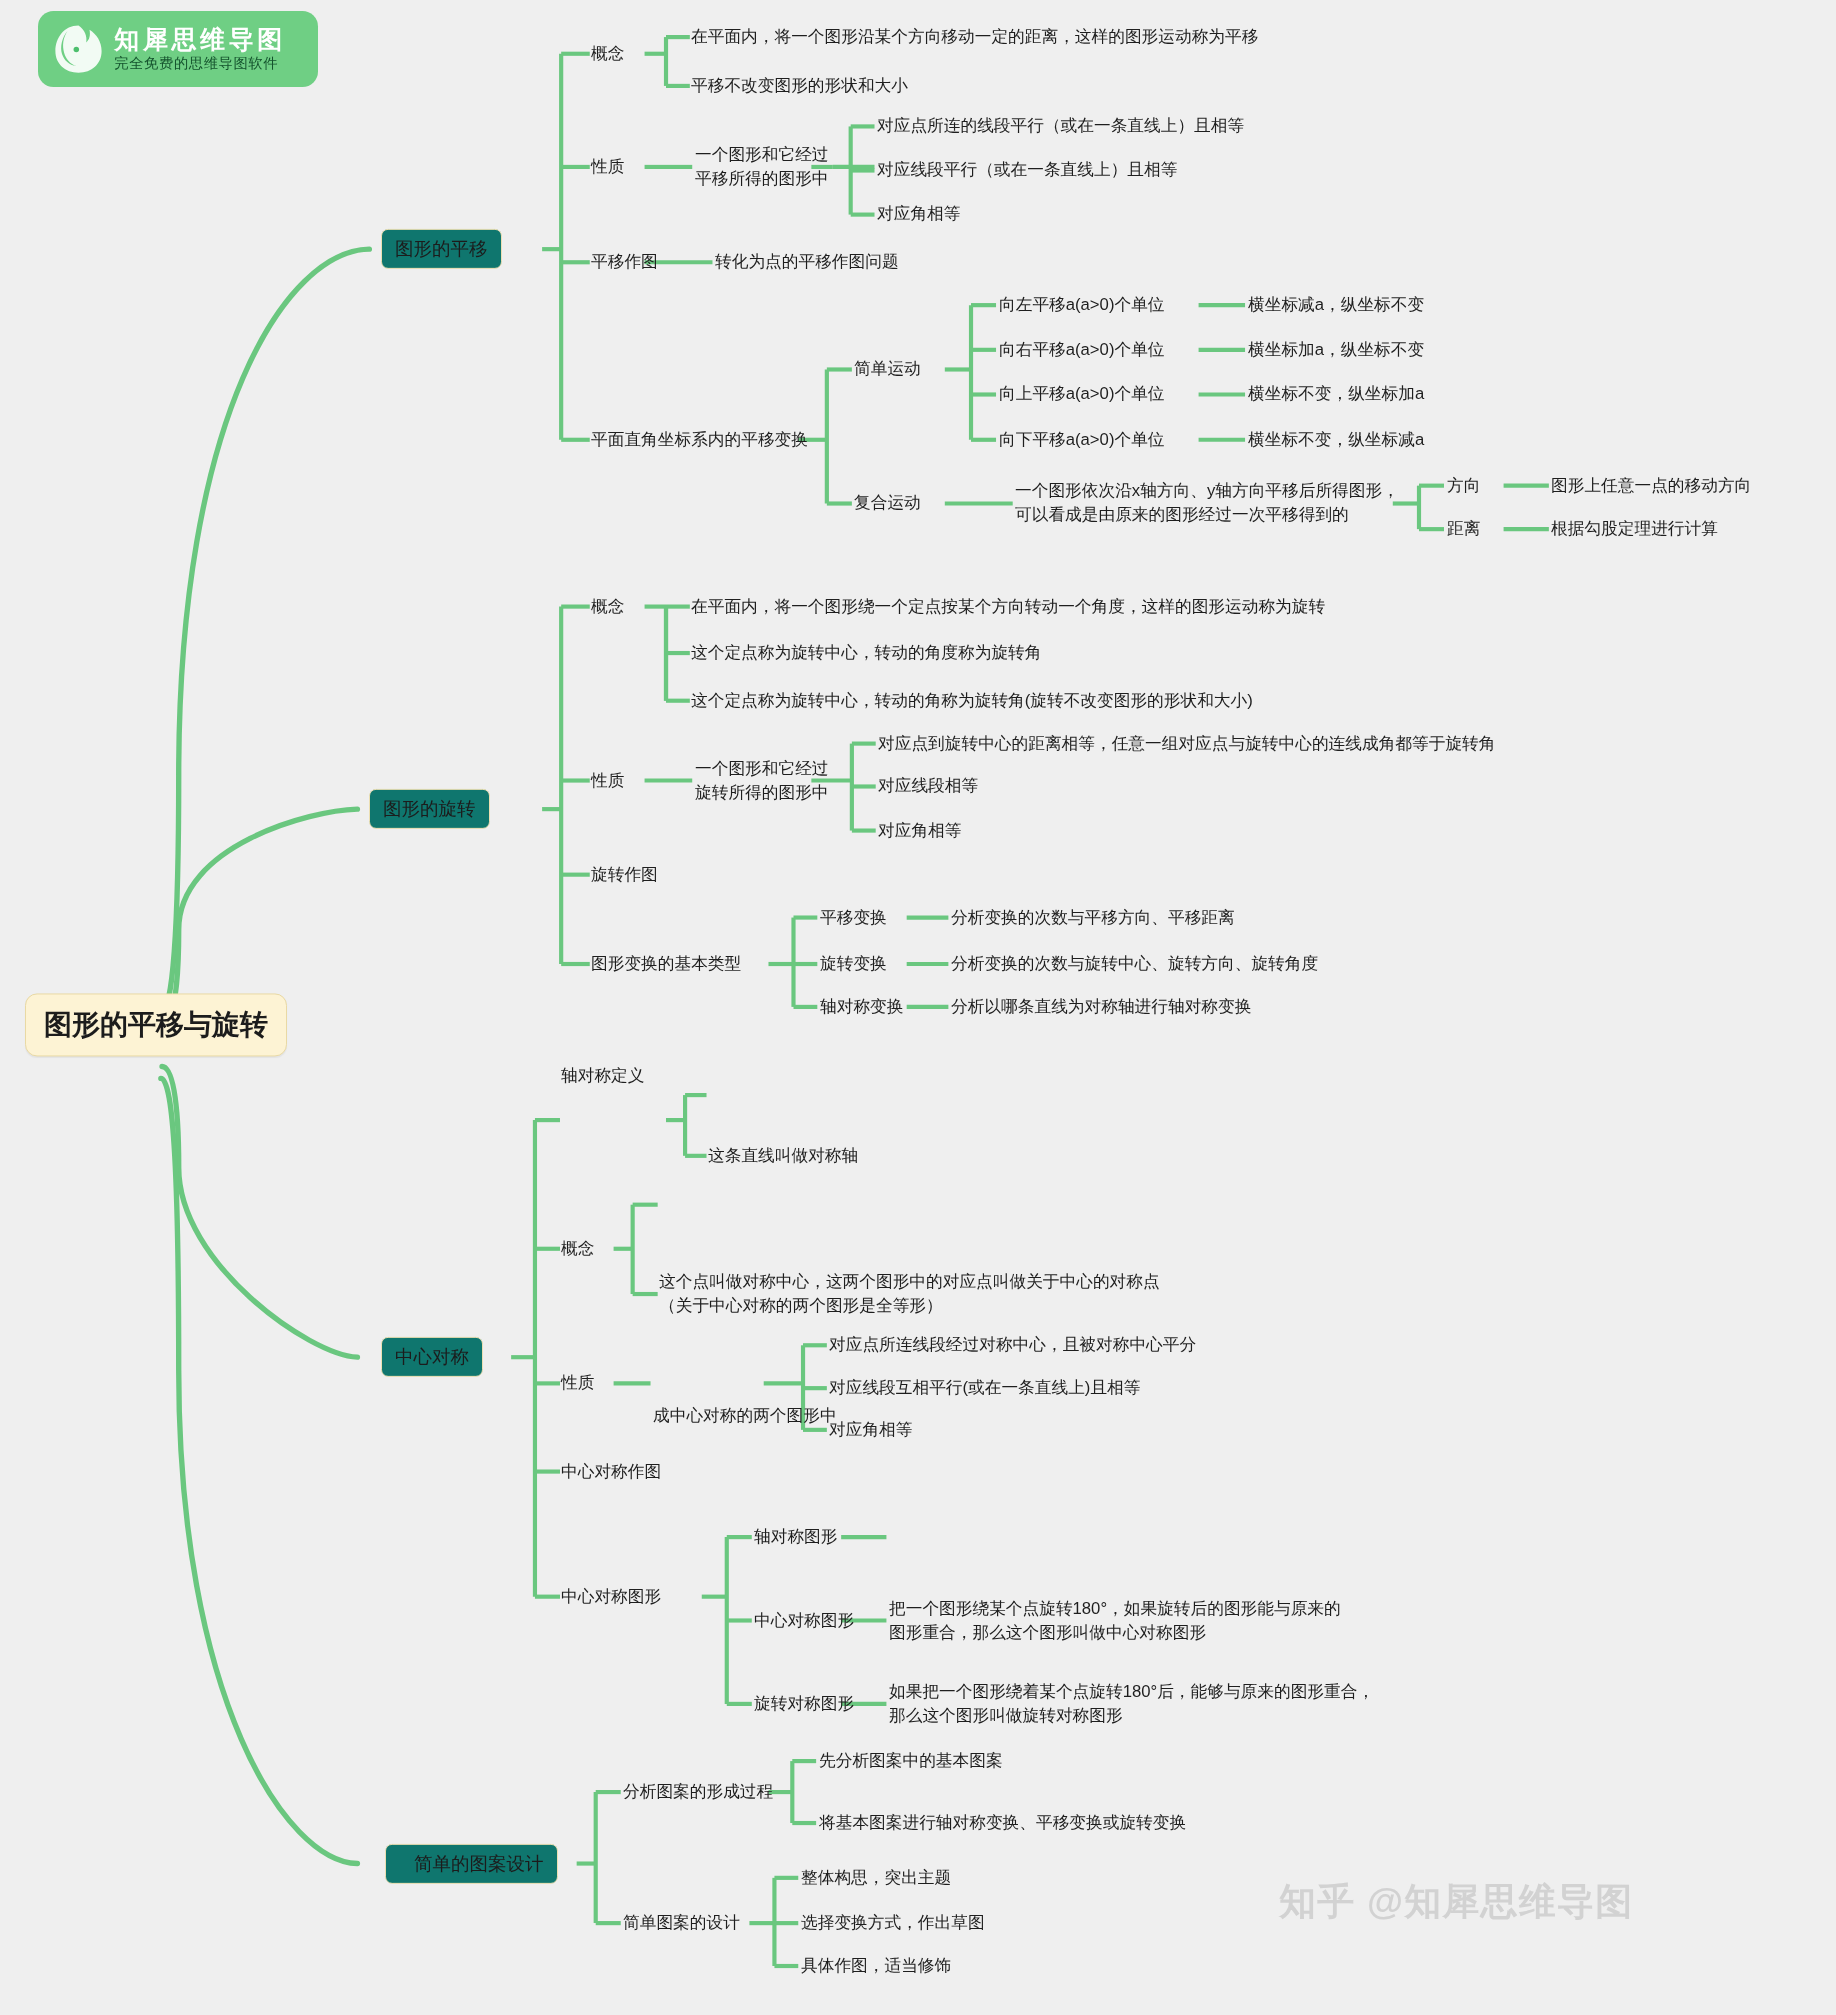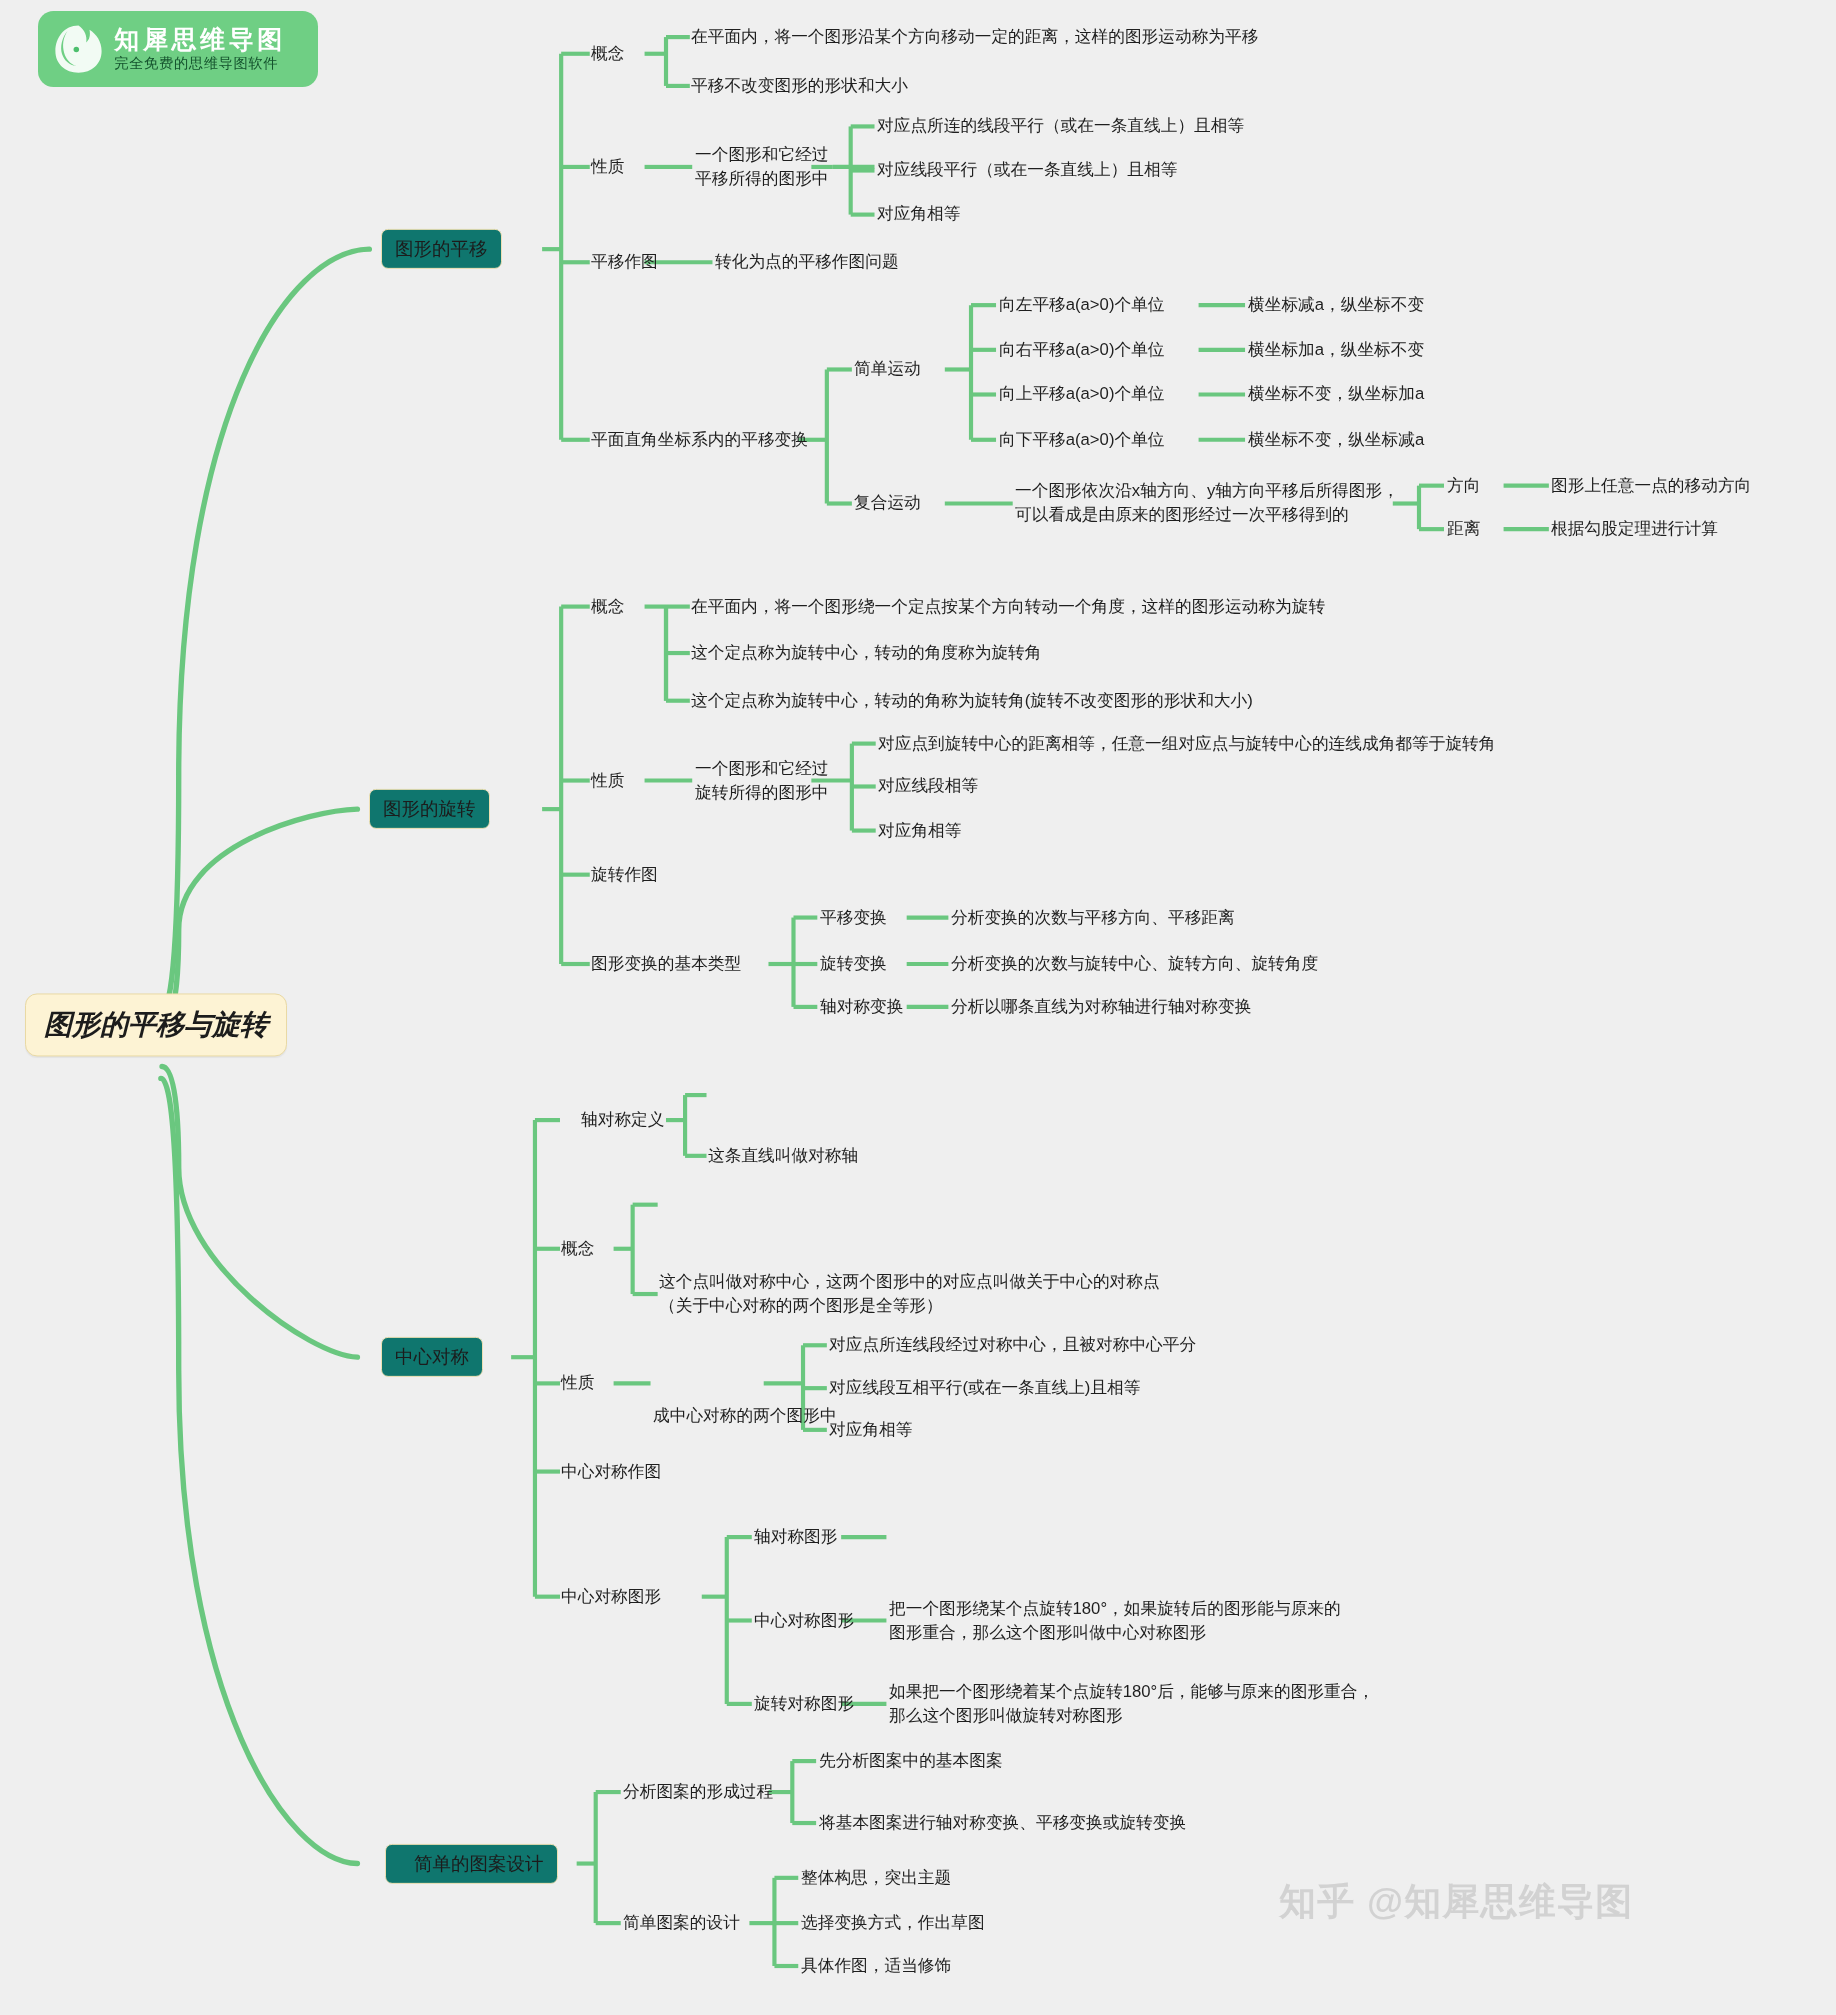--- a/index.html
+++ b/index.html
@@ -253,21 +253,21 @@
         <path d="M30 18 C22 30 20 44 24 58 C27 69 35 78 46 82 C33 80 24 72 20 60 C16 46 20 30 30 18 Z" fill="#6fcf84"></path>
         <circle cx="46" cy="52" r="5" fill="#4dbf6d"></circle>
       </svg>
     </span>
     <span class="logo-text">
       <span class="logo-title">知犀思维导图</span>
       <span class="logo-sub" style="display:block">完全免费的思维导图软件</span>
     </span>
   </div>
 
-  <div class="node root-node" style="left:25px; top:1025px; transform:translateY(-50%);font-style:italic;">图形的平移与旋转</div>
+  <div class="node root-node" style="left:25px; top:1025px; transform:translateY(-50%);">图形的平移与旋转</div>
 
   <div class="node branch-node" style="left:381px; top:249px; transform:translateY(-50%);">图形的平移</div>
 
   <div class="node leaf-node" style="left:591px; top:54px; transform:translateY(-50%);">概念</div>
   <div class="node leaf-node" style="left:691px; top:37px; transform:translateY(-50%);">在平面内，将一个图形沿某个方向移动一定的距离，这样的图形运动称为平移</div>
   <div class="node leaf-node" style="left:691px; top:86px; transform:translateY(-50%);">平移不改变图形的形状和大小</div>
 
   <div class="node leaf-node" style="left:591px; top:167px; transform:translateY(-50%);">性质</div>
   <div class="node leaf-node" style="left:695px; top:167px; transform:translateY(-50%);">一个图形和它经过
 平移所得的图形中</div>
@@ -317,21 +317,21 @@
   <div class="node leaf-node" style="left:591px; top:964px; transform:translateY(-50%);">图形变换的基本类型</div>
   <div class="node leaf-node" style="left:820px; top:918px; transform:translateY(-50%);">平移变换</div>
   <div class="node leaf-node" style="left:951px; top:918px; transform:translateY(-50%);">分析变换的次数与平移方向、平移距离</div>
   <div class="node leaf-node" style="left:820px; top:964px; transform:translateY(-50%);">旋转变换</div>
   <div class="node leaf-node" style="left:951px; top:964px; transform:translateY(-50%);">分析变换的次数与旋转中心、旋转方向、旋转角度</div>
   <div class="node leaf-node" style="left:820px; top:1007px; transform:translateY(-50%);">轴对称变换</div>
   <div class="node leaf-node" style="left:951px; top:1007px; transform:translateY(-50%);">分析以哪条直线为对称轴进行轴对称变换</div>
 
   <div class="node branch-node" style="left:381px; top:1357px; transform:translateY(-50%);">中心对称</div>
 
-  <div class="node leaf-node" style="left:561px; top:1120px; transform:translateY(-50%);margin-left:20px;">轴对称定义</div>
+  <div class="node leaf-node" style="left:561px; top:1076px; transform:translateY(-50%);">轴对称定义</div>
   <div class="node leaf-node" style="left:708px; top:1156px; transform:translateY(-50%);">这条直线叫做对称轴</div>
 
   <div class="node leaf-node" style="left:561px; top:1249px; transform:translateY(-50%);">概念</div>
   <div class="node leaf-node" style="left:659px; top:1294px; transform:translateY(-50%);">这个点叫做对称中心，这两个图形中的对应点叫做关于中心的对称点
 （关于中心对称的两个图形是全等形）</div>
 
   <div class="node leaf-node" style="left:561px; top:1383px; transform:translateY(-50%);">性质</div>
   <div class="node leaf-node" style="left:653px; top:1416px; transform:translateY(-50%);text-align:center;">成中心对称的两个图形中</div>
   <div class="node leaf-node" style="left:829px; top:1345px; transform:translateY(-50%);">对应点所连线段经过对称中心，且被对称中心平分</div>
   <div class="node leaf-node" style="left:829px; top:1388px; transform:translateY(-50%);">对应线段互相平行(或在一条直线上)且相等</div>

